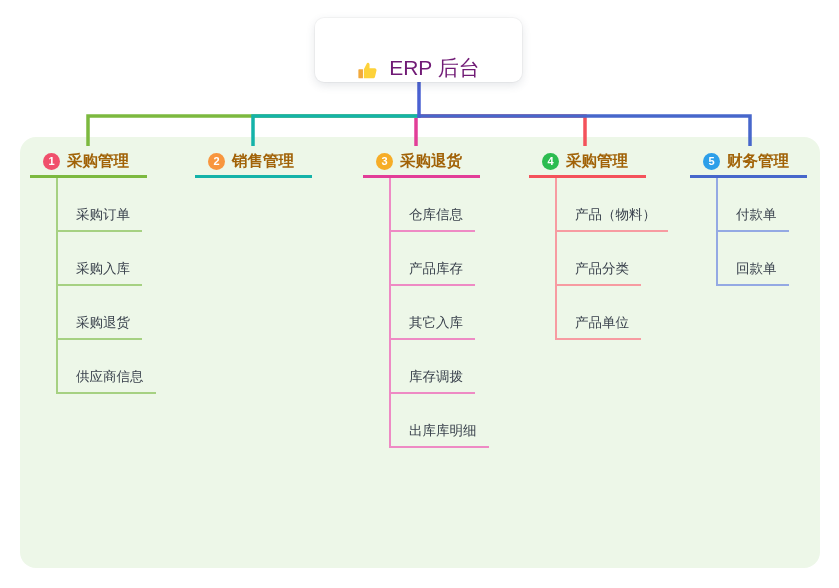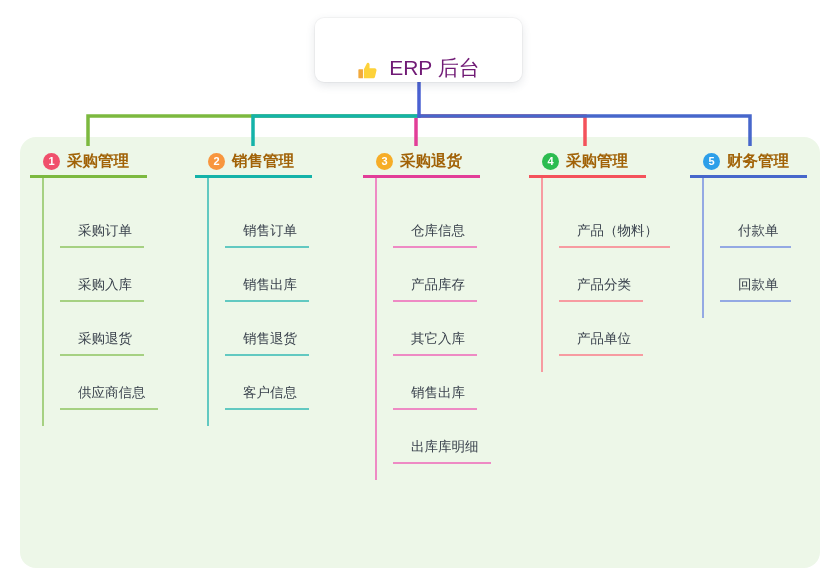--- a/index.html
+++ b/index.html
@@ -28,21 +28,21 @@
     display:flex;align-items:center;gap:7px;padding-left:13px;
     border-bottom:3px solid var(--line);
   }
   .badge{
     flex:0 0 auto;width:17px;height:17px;border-radius:50%;
     display:flex;align-items:center;justify-content:center;
     color:#fff;font-size:11px;font-weight:700;line-height:1;
   }
   .blabel{font-size:15.5px;font-weight:700;color:#a16207;white-space:nowrap;}
   ul.children{
-    list-style:none;margin:0 0 0 12px;padding:16px;
+    list-style:none;margin:0 0 0 26px;padding:0;
     border-left:2px solid var(--childline);
     text-align:right;
   }
   ul.children li{
     box-sizing:border-box;height:54px;width:max-content;
     display:flex;align-items:flex-end;
     border-bottom:2px solid var(--childline);
   }
   ul.children li span{
     font-size:13.5px;color:#39414c;white-space:nowrap;
@@ -94,52 +94,38 @@
           <li>
             <span>供应商信息</span>
           </li>
         </ul>
       </div>
       <div class="branch" style="left: 195px; --line: #14b3a9; --childline: #62c9c1;">
         <div class="btitle">
           <span class="badge" style="background: rgb(248, 150, 62);">2</span>
           <span class="blabel">销售管理</span>
         </div>
-        <ul class="children">
-          <li>
-            <span>销售订单</span>
-          </li>
-          <li>
-            <span>销售出库</span>
-          </li>
-          <li>
-            <span>销售退货</span>
-          </li>
-          <li>
-            <span>客户信息</span>
-          </li>
-        </ul>
       </div>
       <div class="branch" style="left: 363px; --line: #e23e98; --childline: #ee8ac4;">
         <div class="btitle">
           <span class="badge" style="background: rgb(246, 173, 39);">3</span>
           <span class="blabel">采购退货</span>
         </div>
         <ul class="children">
           <li>
             <span>仓库信息</span>
           </li>
           <li>
             <span>产品库存</span>
           </li>
           <li>
             <span>其它入库</span>
           </li>
           <li>
-            <span>销售出库</span>
+            <span>库存调拨</span>
           </li>
           <li>
             <span>出库库明细</span>
           </li>
         </ul>
       </div>
       <div class="branch" style="left: 529px; --line: #f4525b; --childline: #f79ba1;">
         <div class="btitle">
           <span class="badge" style="background: rgb(44, 188, 80);">4</span>
           <span class="blabel">采购管理</span>

